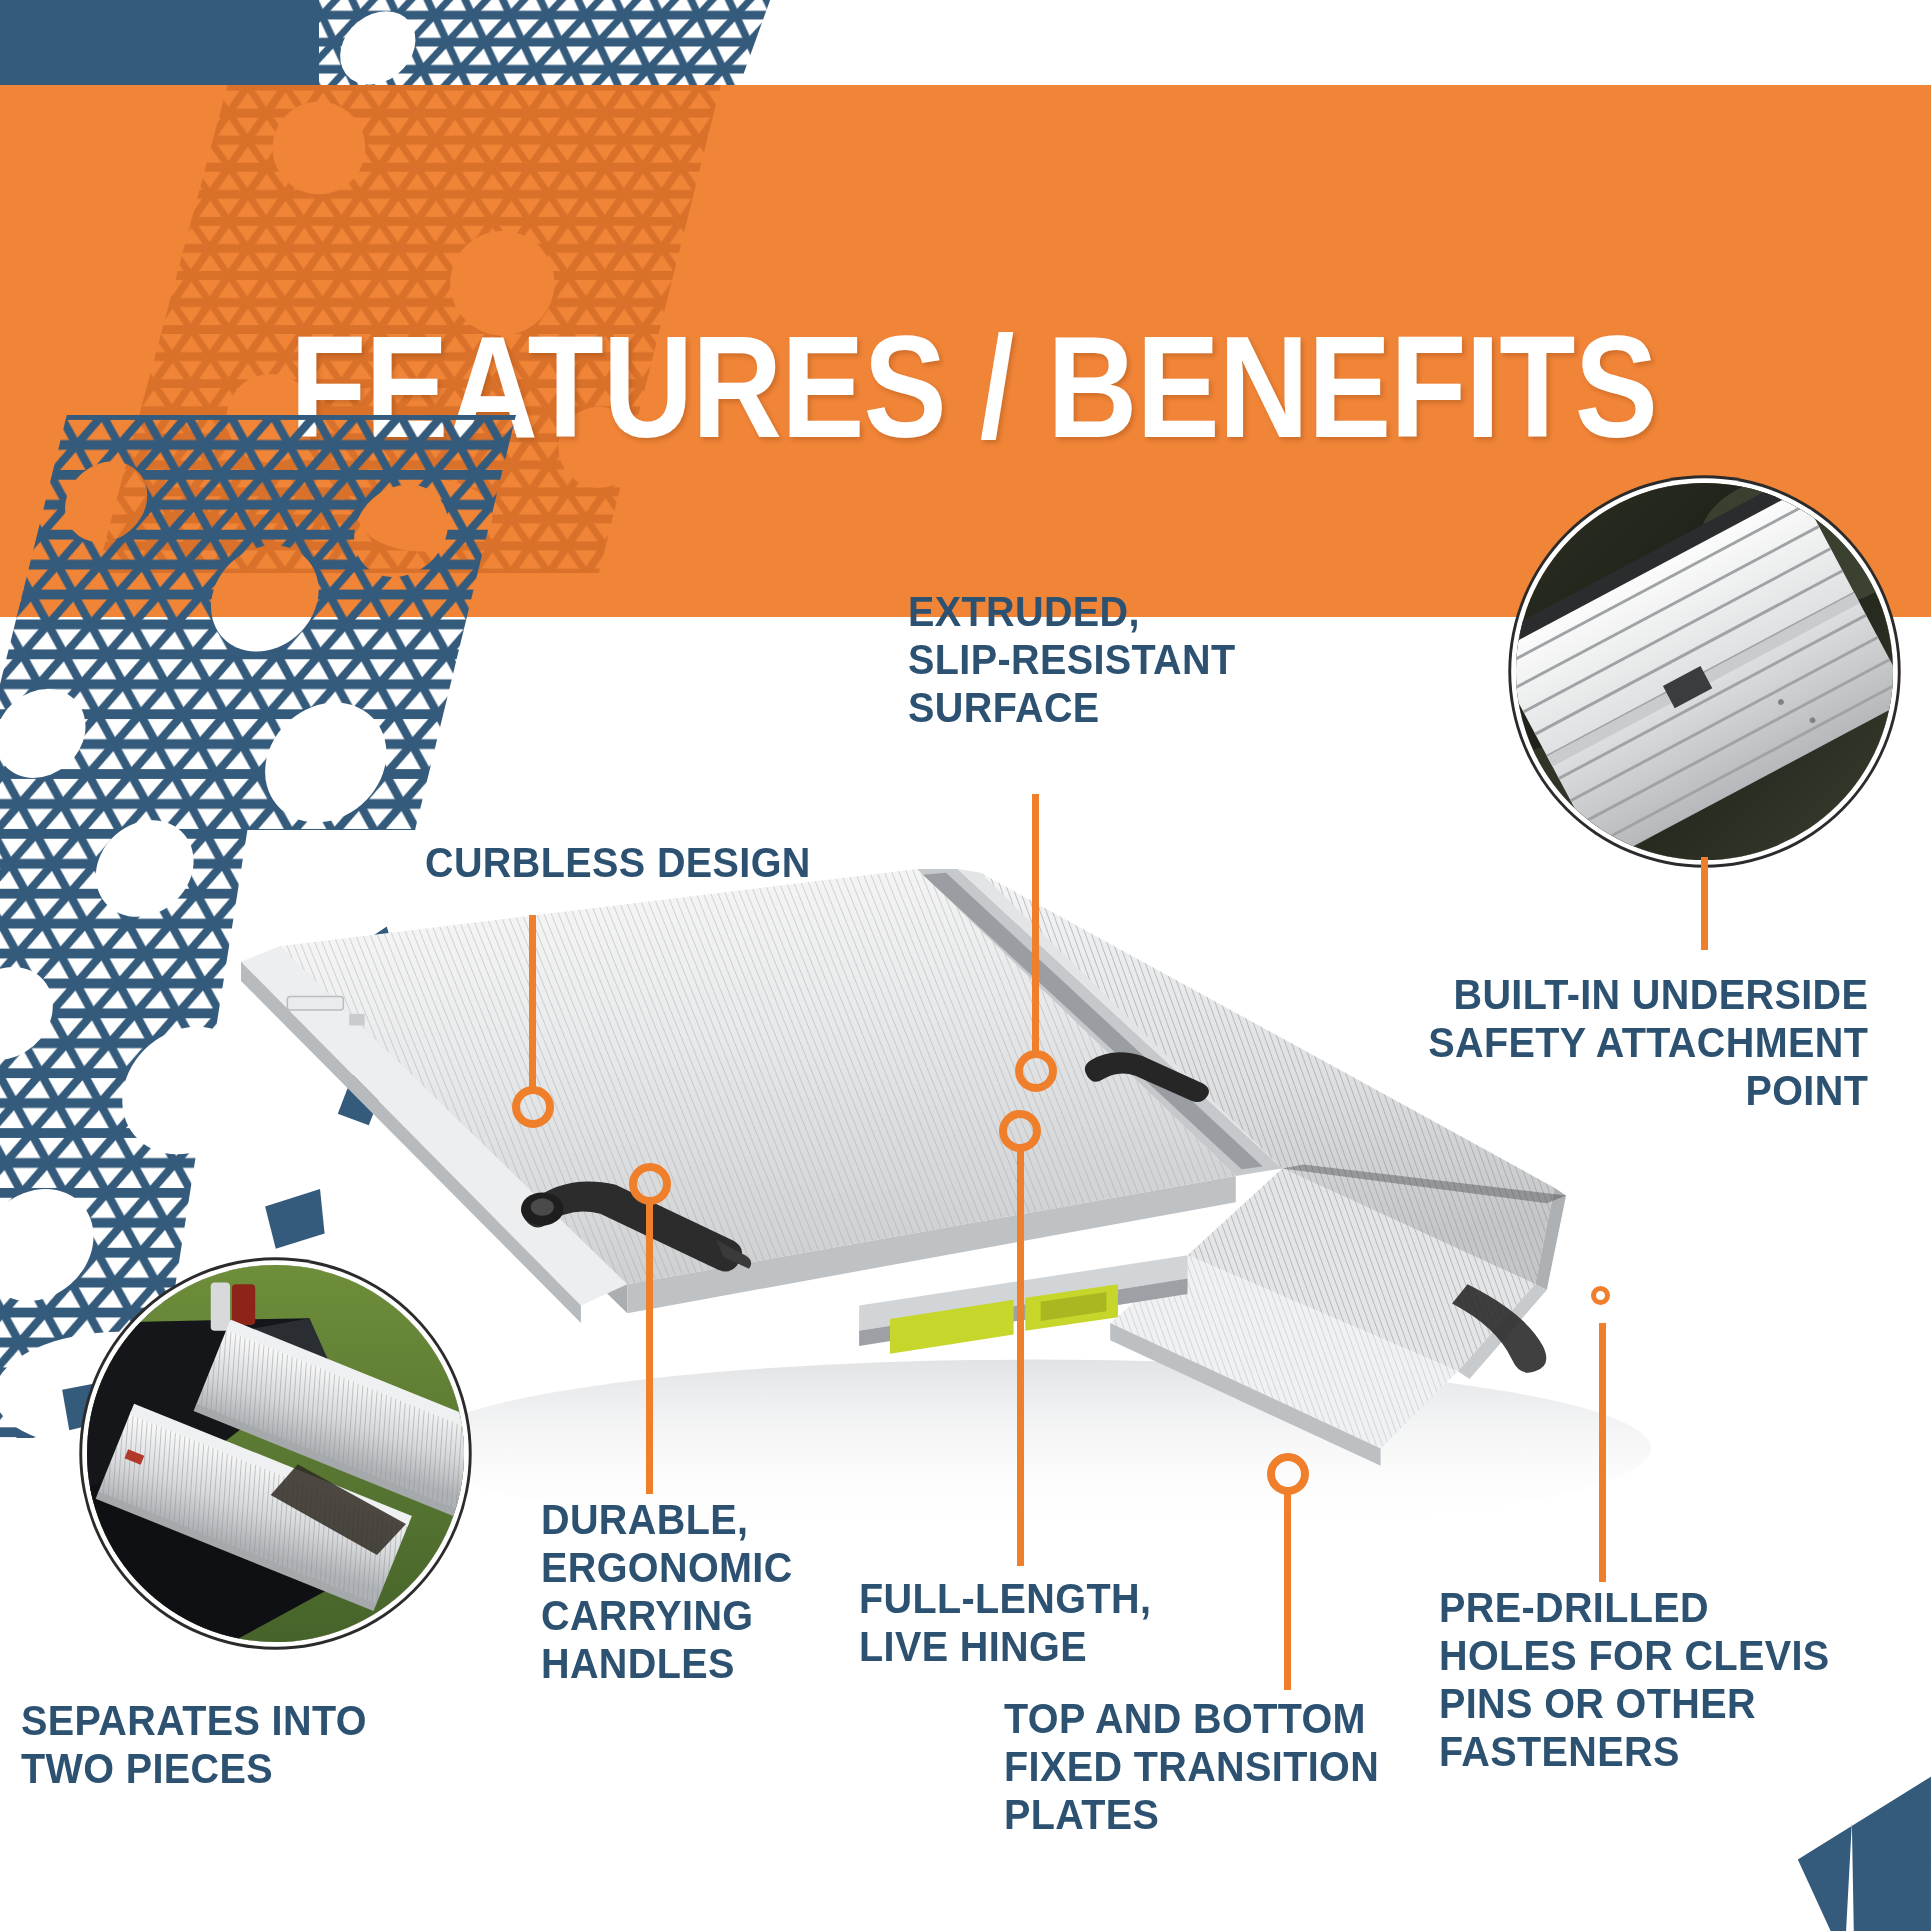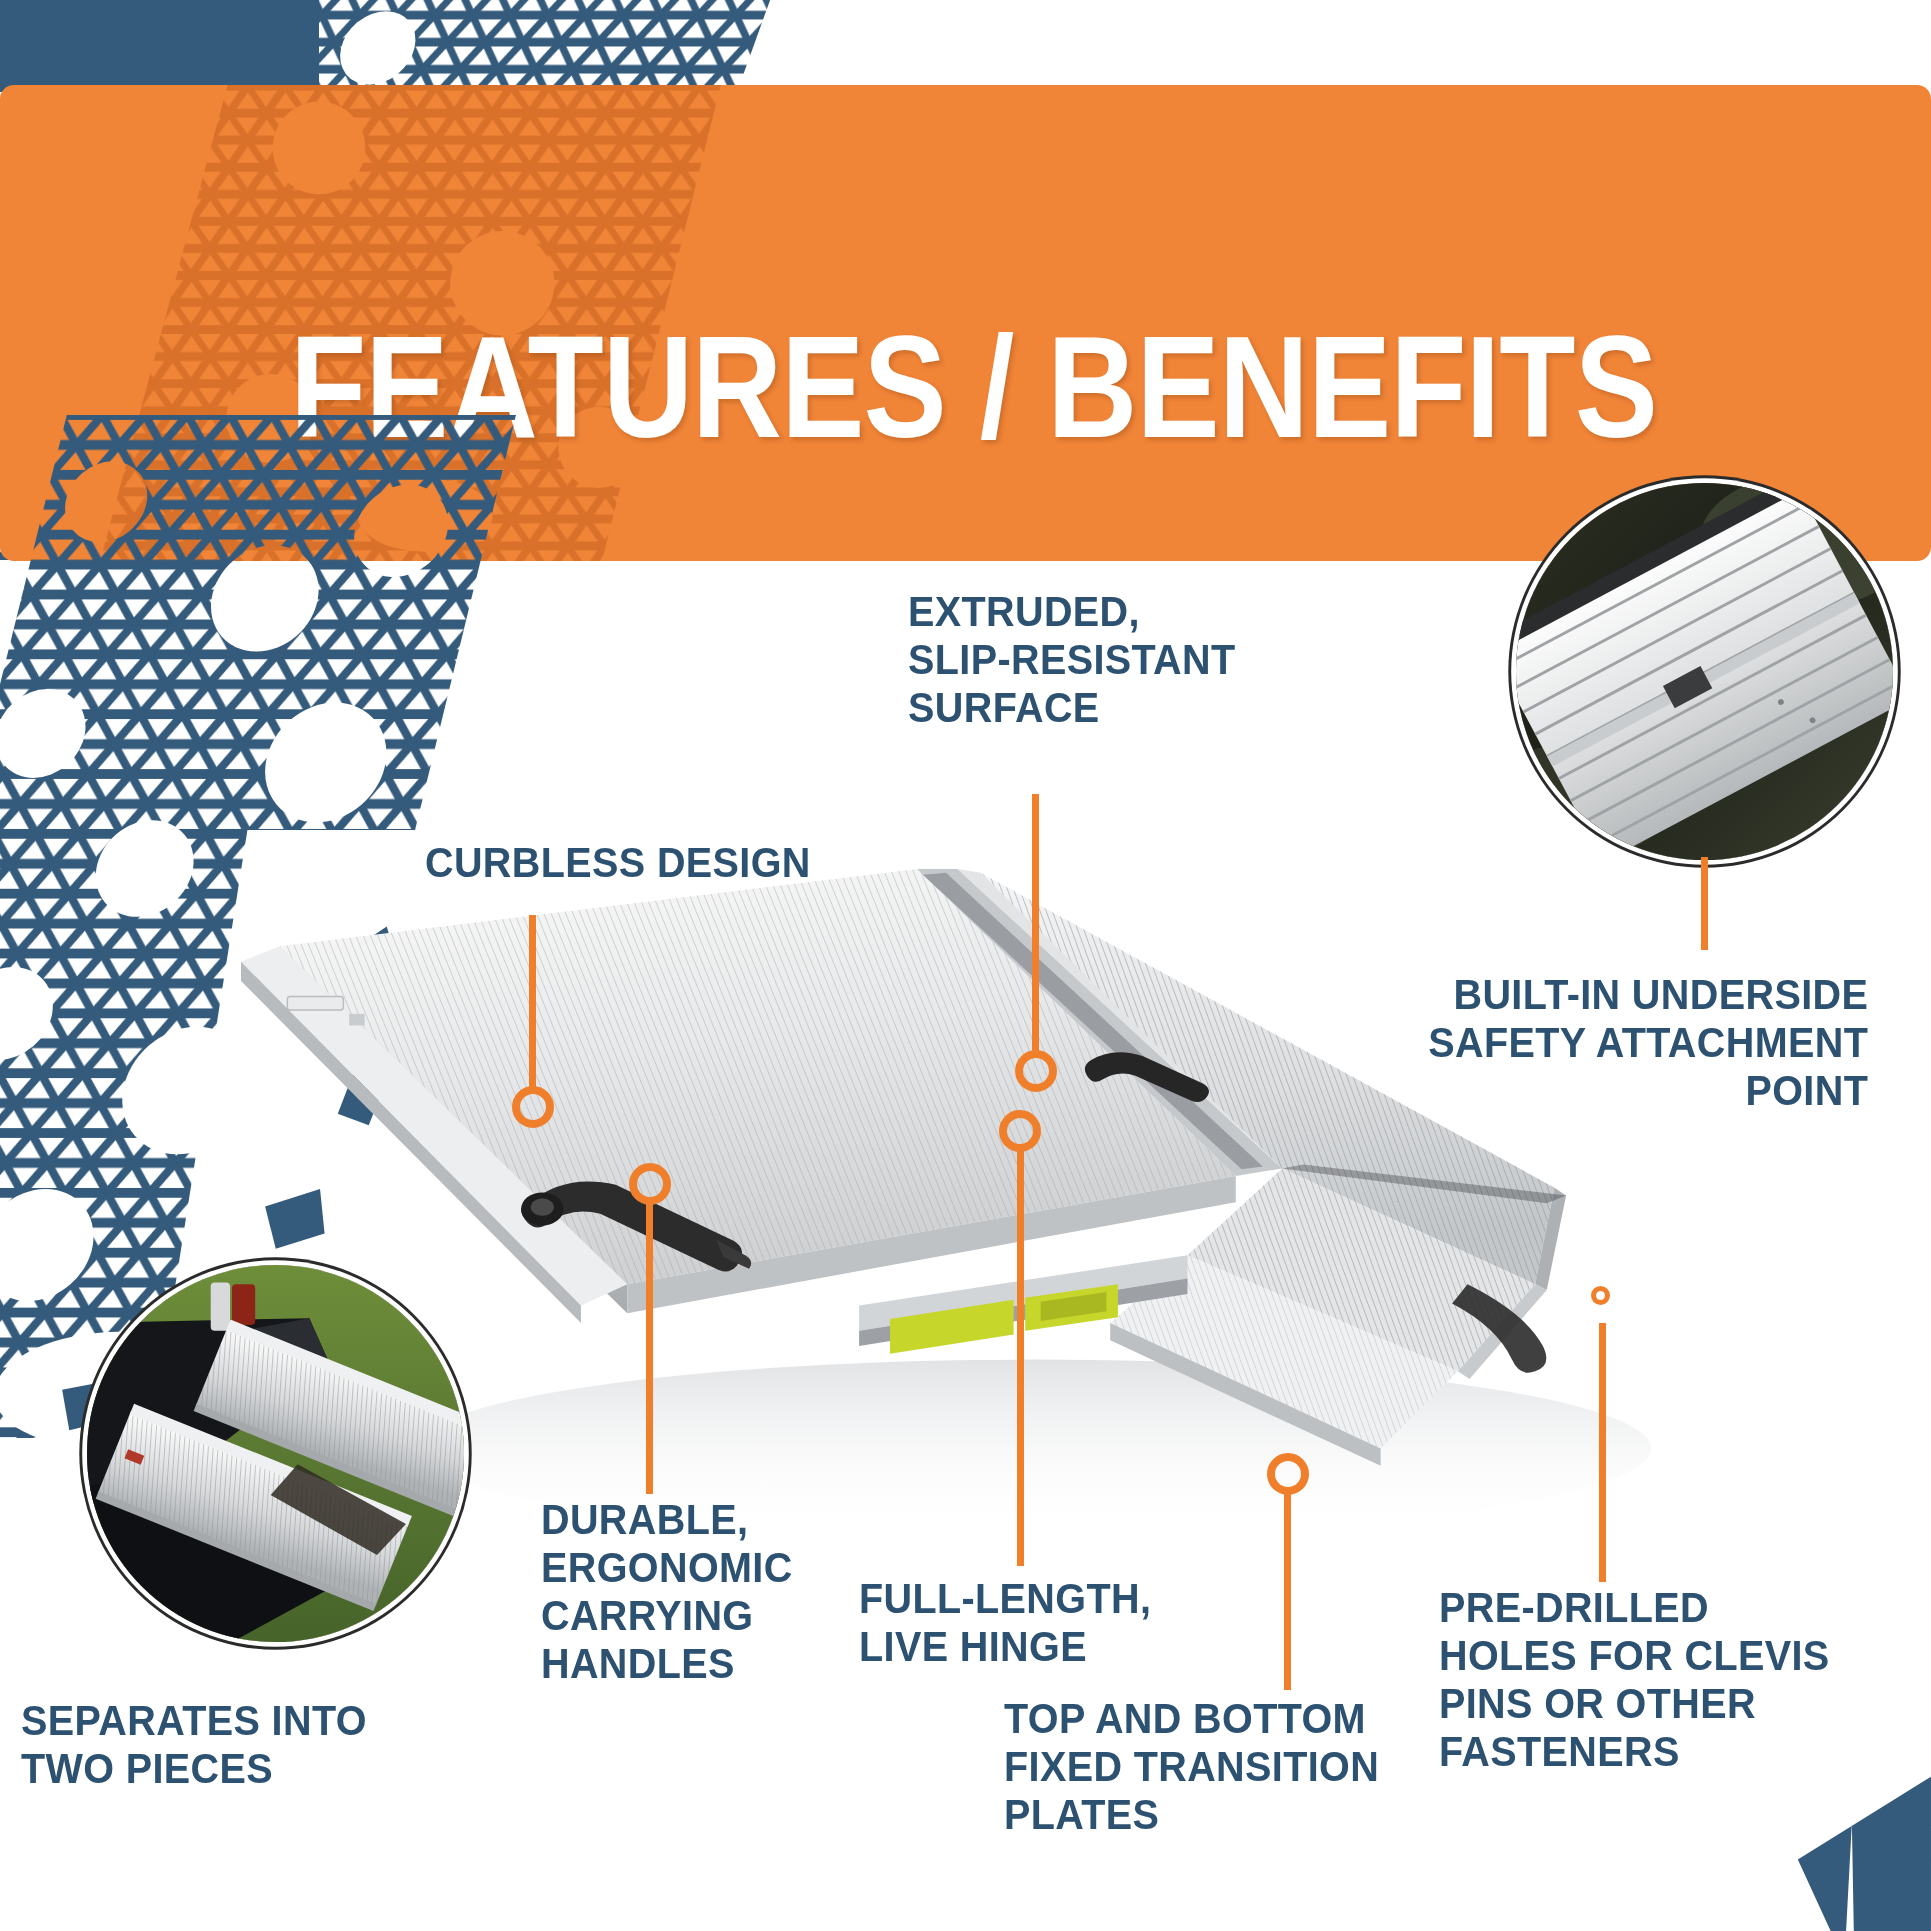--- a/index.html
+++ b/index.html
@@ -4,21 +4,21 @@
 <style>
   html,body{margin:0;padding:0;background:#fff;}
   body{font-family:"Liberation Sans",sans-serif;}
 
   #page{position:relative;width:1931px;height:1931px;overflow:hidden;background:#ffffff;}
 
   
   .blue-block{position:absolute;left:0;top:0;width:319px;height:92px;background:#355B7C;}
 
   
-  .banner{position:absolute;left:0;top:85px;width:100%;height:476px;background:#F08437;overflow:hidden;border-radius:14px;}
+  .banner{position:absolute;left:0;top:85px;width:100%;height:532px;background:#F08437;overflow:hidden;}
   .banner-title{position:absolute;left:290px;top:230px;
       font-family:"Liberation Sans Narrow","Liberation Sans",sans-serif;
       font-weight:bold;font-size:145px;letter-spacing:-1px;line-height:1;
       color:#FFFFFF;transform:scaleX(.86);transform-origin:left top;
       text-shadow:2.9px 2.9px 4.8px rgba(120,55,10,.28);white-space:nowrap;}
 
   
   .tread{position:absolute;pointer-events:none;}
   .tread-top{left:39px;top:-39px;width:676px;height:599px;
       transform:skewX(-13deg);}

